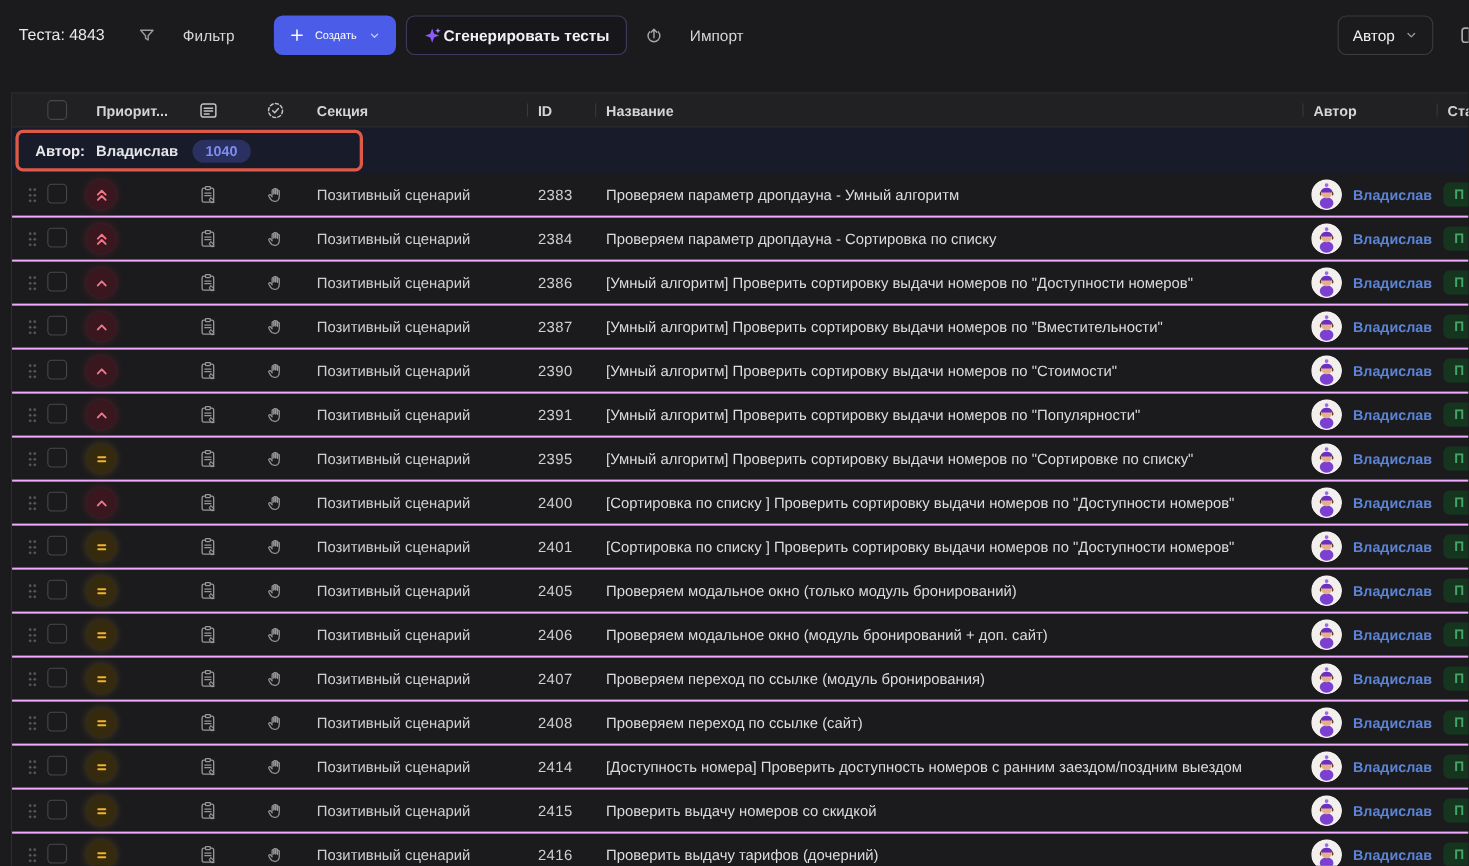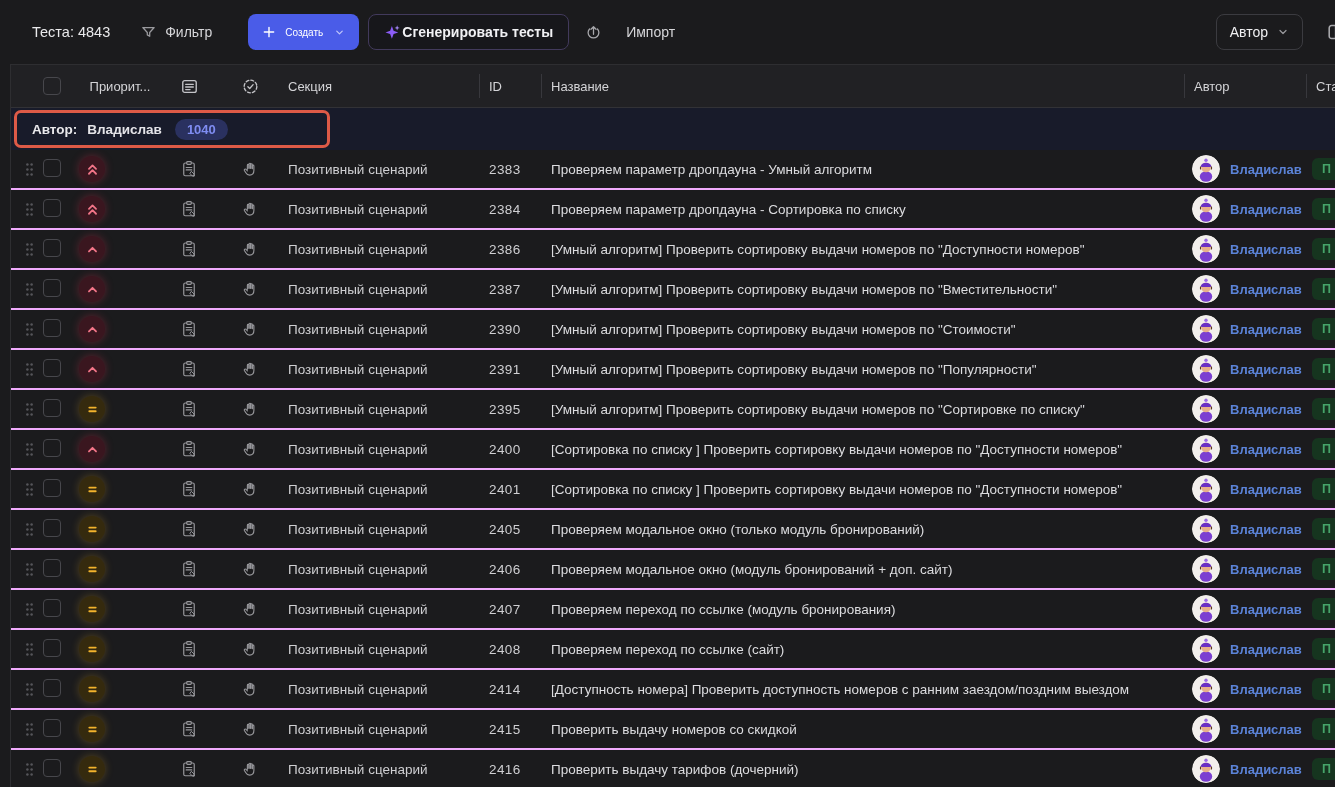--- a/index.html
+++ b/index.html
@@ -6,25 +6,25 @@
   html,body { width:1335px; height:787px; overflow:hidden; }
   body {
     background:#1b1b1d;
     font-family:"Liberation Sans", sans-serif;
     color:#dcdcdf;
     position:relative;
   }
   
   .topbar {
     height:64px; display:flex; align-items:center;
-    padding-left:32px; background:#1b1b1d;
+    padding-left:17px; background:#1b1b1d;
   }
   .topbar > * { flex-shrink:0; }
   .tests-count { font-size:14.5px; font-weight:500; color:#eaeaec; }
-  .filter-group { display:flex; align-items:center; gap:8px; margin-left:30px; cursor:pointer; }
+  .filter-group { display:flex; align-items:center; gap:24px; margin-left:30px; cursor:pointer; }
   .filter-group span { font-size:14px; color:#d6d6d9; }
   .btn-create {
     margin-left:36px; height:36px; padding:0 14px 0 14px;
     background:var(--accent-blue); border:none; border-radius:8px;
     color:#fff; font-size:10px; font-weight:500;
     display:flex; align-items:center; gap:9px; cursor:pointer;
     font-family:inherit;
   }
   .btn-create .chev { opacity:.8; margin-left:2px; }
   .btn-generate {
@@ -47,23 +47,23 @@
 
   
   .content { margin-left:10px; border-left:1px solid #2e2e31; }
   .grid-row {
     display:grid;
     grid-template-columns:32px 36px 82px 56px 66px 196px 62px 643px 122px 1fr;
     align-items:center;
   }
   
   .thead {
-    height:44px; background:#212124;
+    height:32px; background:#212124;
     border-top:1px solid #2e2e31; border-bottom:1px solid #323236;
-    font-size:13px; font-weight:400; color:#d4d4d7;
+    font-size:13px; font-weight:700; color:#d4d4d7;margin-top:20px;
   }
   .thead .cell { position:relative; height:100%; display:flex; align-items:center; }
   .cell.center { justify-content:center; }
   .cell.padded { padding-left:10px; }
   .cell.sep::before {
     content:""; position:absolute; left:0; top:9px; bottom:9px; width:1px; background:#38383d;
   }
   .section-head { padding-left:5px; }
   
   .filterbar { height:42px; background:#181b2a; display:flex; align-items:center; }

